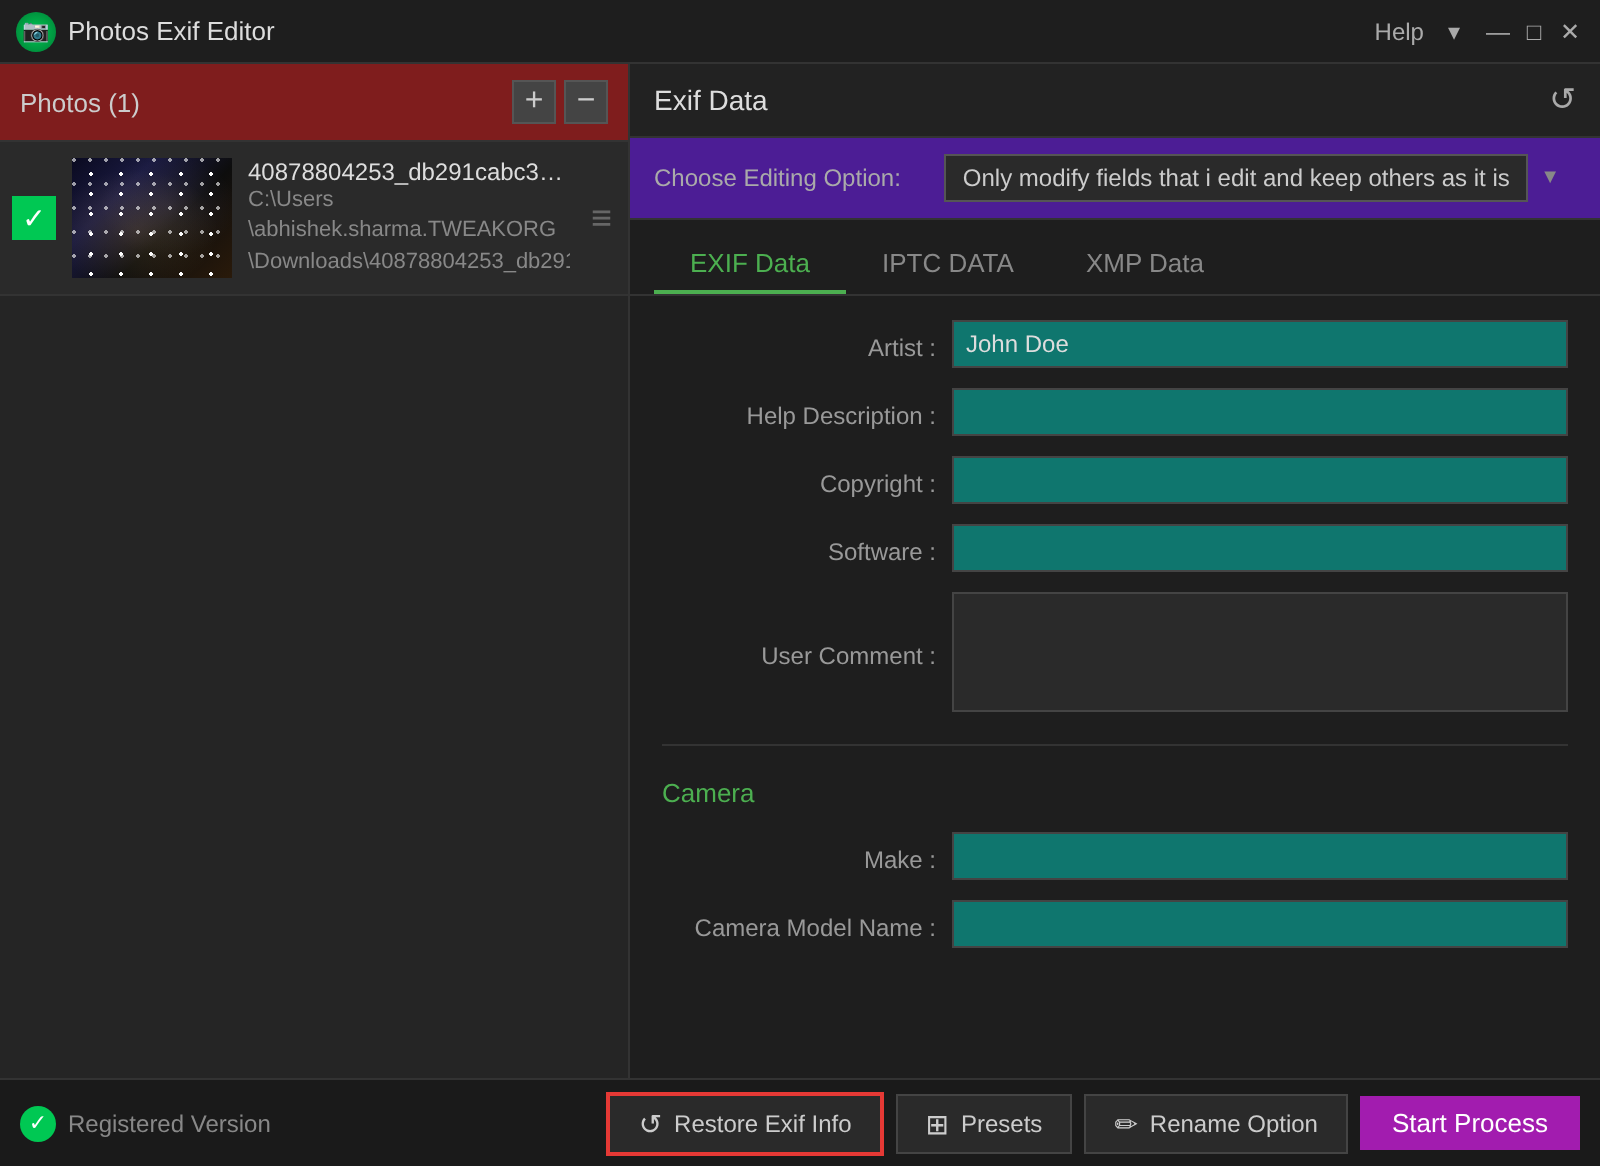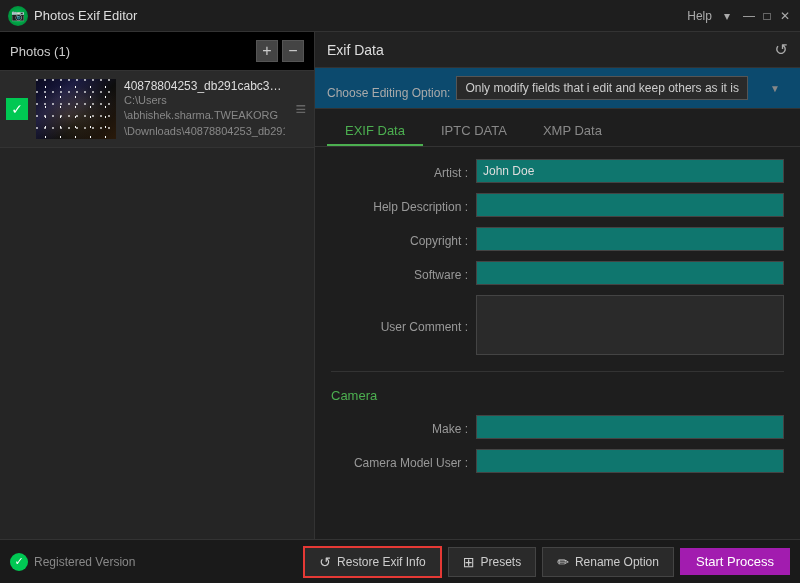--- a/index.html
+++ b/index.html
@@ -81,21 +81,21 @@
       border-right: 1px solid #333;
       display: flex;
       flex-direction: column;
     }
     .photos-header {
       display: flex;
       align-items: center;
       justify-content: space-between;
       padding: 8px 10px;
       border-bottom: 1px solid #333;
-      background: #000000;
+      background: #7f1d1d;
     }
     .photos-title {
       color: #ccc;
       font-size: 13px;
     }
     .photos-controls {
       display: flex;
       gap: 4px;
     }
     .photos-btn {
@@ -201,25 +201,25 @@
     }
     .refresh-btn {
       color: #aaa;
       cursor: pointer;
       font-size: 16px;
     }
 
     
     .editing-option-bar {
       display: flex;
-      align-items: flex-end;
+      align-items: center;
       padding: 8px 12px;
-      gap: 6px;
+      gap: 22px;
       border-bottom: 1px solid #333;
-      background: #0c4a6e;
+      background: #4c1d95;
     }
     .editing-option-label {
       color: #aaa;
       font-size: 12px;
       white-space: nowrap;
     }
     .editing-option-select {
       flex: 1;
       background: #2a2a2a;
       border: 1px solid #555;
@@ -485,21 +485,21 @@
 
       <hr class="section-divider">
 
       <div class="section-title">Camera</div>
 
       <div class="field-row">
         <span class="field-label">Make :</span>
         <input class="field-input" type="text" value="" style="">
       </div>
       <div class="field-row">
-        <span class="field-label">Camera Model User :</span>
+        <span class="field-label">Camera Model Name :</span>
         <input class="field-input" type="text" value="" style="">
       </div>
     </div>
   </div>
 </div>
 
 <div class="bottom-bar">
   <div class="bottom-left">
     <div class="registered-icon">✓</div>
     <span class="registered-text">Registered Version</span>

